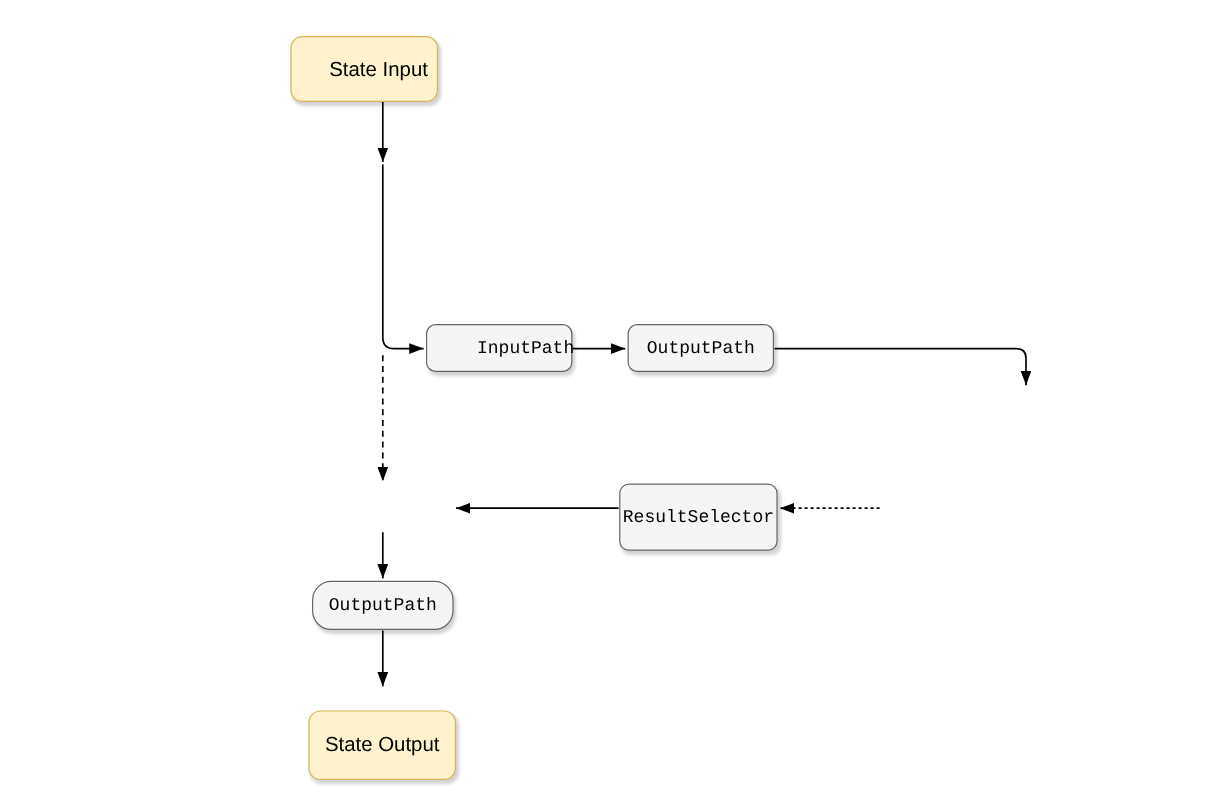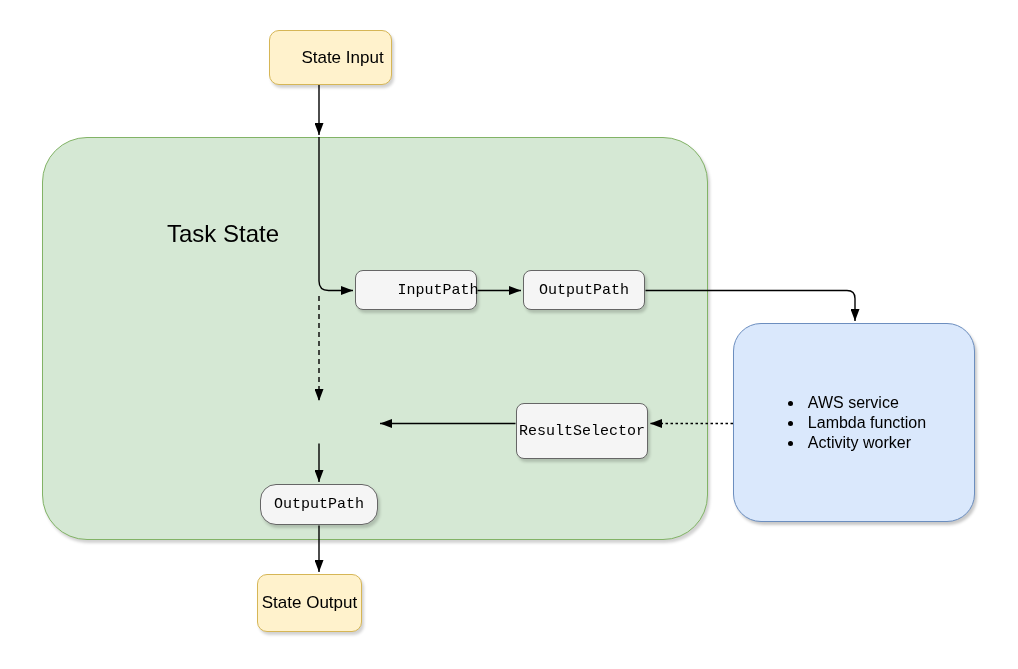--- a/index.html
+++ b/index.html
@@ -73,61 +73,51 @@
     color: #000000;
     list-style: disc;
   }
   .service li { margin: 2px 0; padding-left: 4px; }
   .wires {
     position: absolute;
     left: 0; top: 0;
     width: 1018px; height: 669px;
     pointer-events: none;
   }
-  #state-input  { left: 269px; top: 30px;  width: 123px; height: 55px; padding-left: 24px; }
-  #state-output { left: 257px; top: 574px; width: 105px; height: 58px; }
+  #state-input  { left: 242px; top: 30px;  width: 123px; height: 55px; padding-left: 24px; }
+  #state-output { left: 257px; top: 592px; width: 123px; height: 58px; }
   #input-path      { left: 355px; top: 270px; width: 122px; height: 40px; padding-left: 44px; }
   #parameters      { left: 523px; top: 270px; width: 122px; height: 40px; }
   #result-path     { left: 259px; top: 403px; width: 119px; height: 40px; }
   #result-selector { left: 516px; top: 403px; width: 132px; height: 56px; }
   #output-path     { left: 260px; top: 484px; width: 118px; height: 41px; border-radius: 16px; }
 </style>
 </head>
 <body>
 
 <div class="canvas">
 
-  <div class="task-container">
-    <span class="task-label">Task State</span>
-  </div>
 
   <div class="node yellow" id="state-input">
     <span>State Input</span>
   </div>
 
   <div class="node pathbox" id="input-path">
     <span>InputPath</span>
   </div>
   <div class="node pathbox" id="parameters">
     <span>OutputPath</span>
   </div>
   <div class="node pathbox" id="result-selector">
     <span>ResultSelector</span>
   </div>
   <div class="node pathbox" id="output-path">
     <span>OutputPath</span>
   </div>
 
-  <div class="service">
-    <ul>
-      <li>AWS service</li>
-      <li>Lambda function</li>
-      <li>Activity worker</li>
-    </ul>
-  </div>
 
   <div class="node yellow" id="state-output">
     <span>State Output</span>
   </div>
 
   <svg class="wires" viewBox="0 0 1018 669" xmlns="http://www.w3.org/2000/svg">
     <defs>
       <marker id="arrow" viewBox="0 0 12 9" refX="12" refY="4.5" markerUnits="userSpaceOnUse" markerWidth="12" markerHeight="9" orient="auto">
         <path d="M0,0 L12,4.5 L0,9 Z" fill="#000000"></path>
       </marker>

